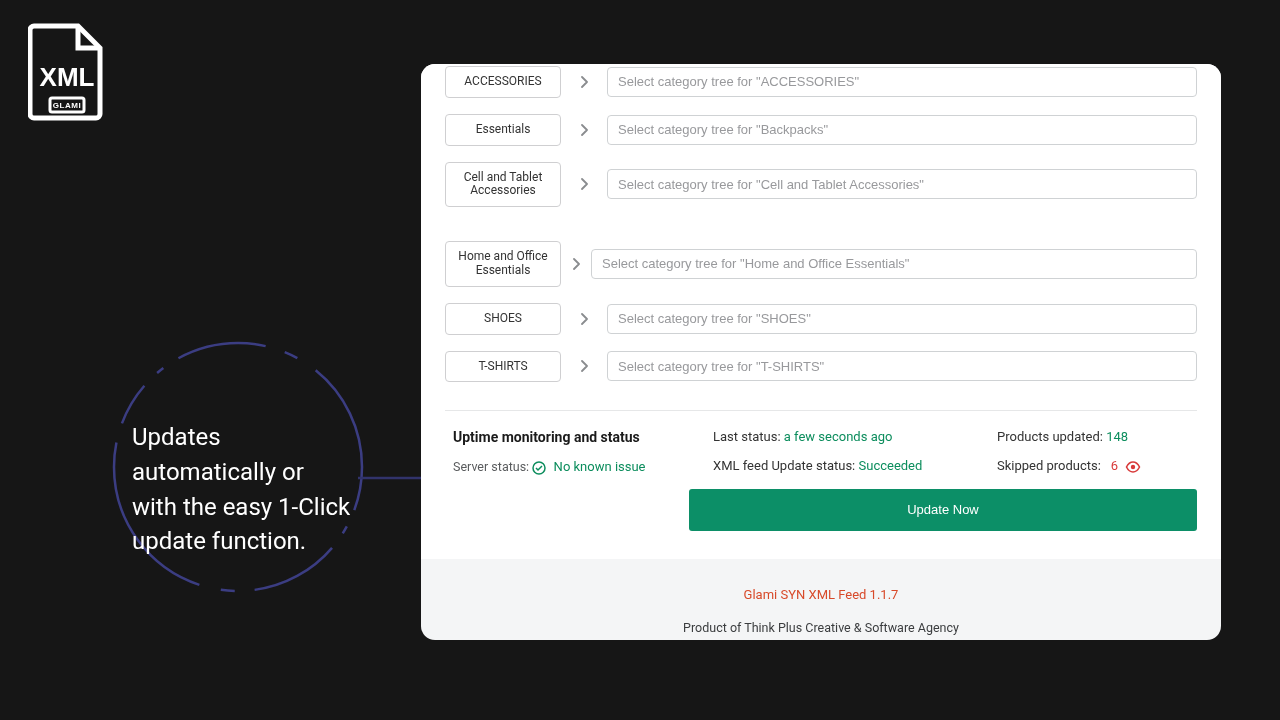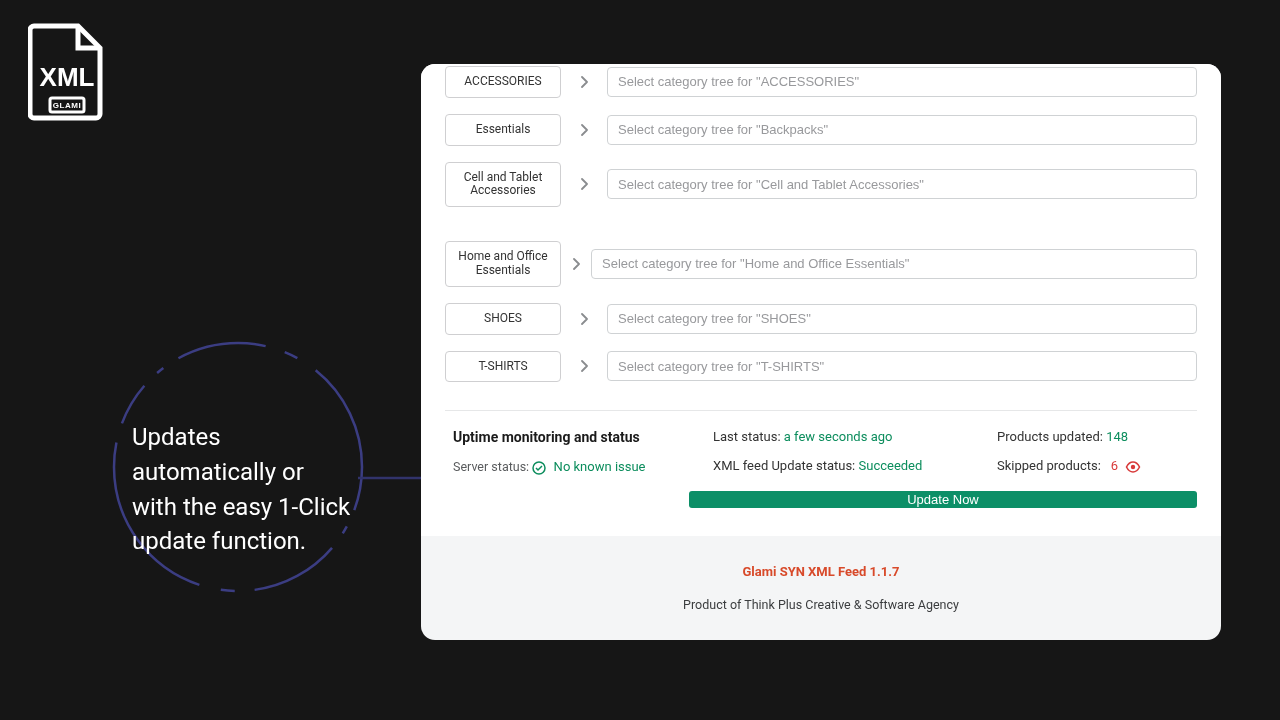--- a/index.html
+++ b/index.html
@@ -140,21 +140,21 @@
   .status-label { color:#333; }
   .status-muted { color:#5a5c5e; font-size:12.5px; }
   .ok { color:#0c8d5d; }
   .red { color:#d83a3a; }
 
   .update-btn {
     width: 100%;
     background: #0c8f67;
     color: #fff;
     border: none;
-    height: 17px;
+    height: 42px;
     border-radius: 3px;
     font-size: 13px;
     cursor: pointer;
   }
 
   .check-icon {
     display:inline-flex;
     vertical-align:middle;
     margin-right:4px;
   }
@@ -165,21 +165,21 @@
   }
 
   .footer-area {
     text-align:center;
     padding: 28px 0 0 0;
     font-size: 12.5px;
     color:#3b3d3f;
   }
   .footer-title {
     color:#d84a2a;
-    font-weight:700;
+    font-weight:400;
     font-size:13px;
     margin-bottom:18px;
   }
   .footer-line { margin-bottom:9px; }
 </style>
 </head>
 <body>
 
 <div class="logo">
   <svg viewBox="0 0 78 100" width="78" height="100">

